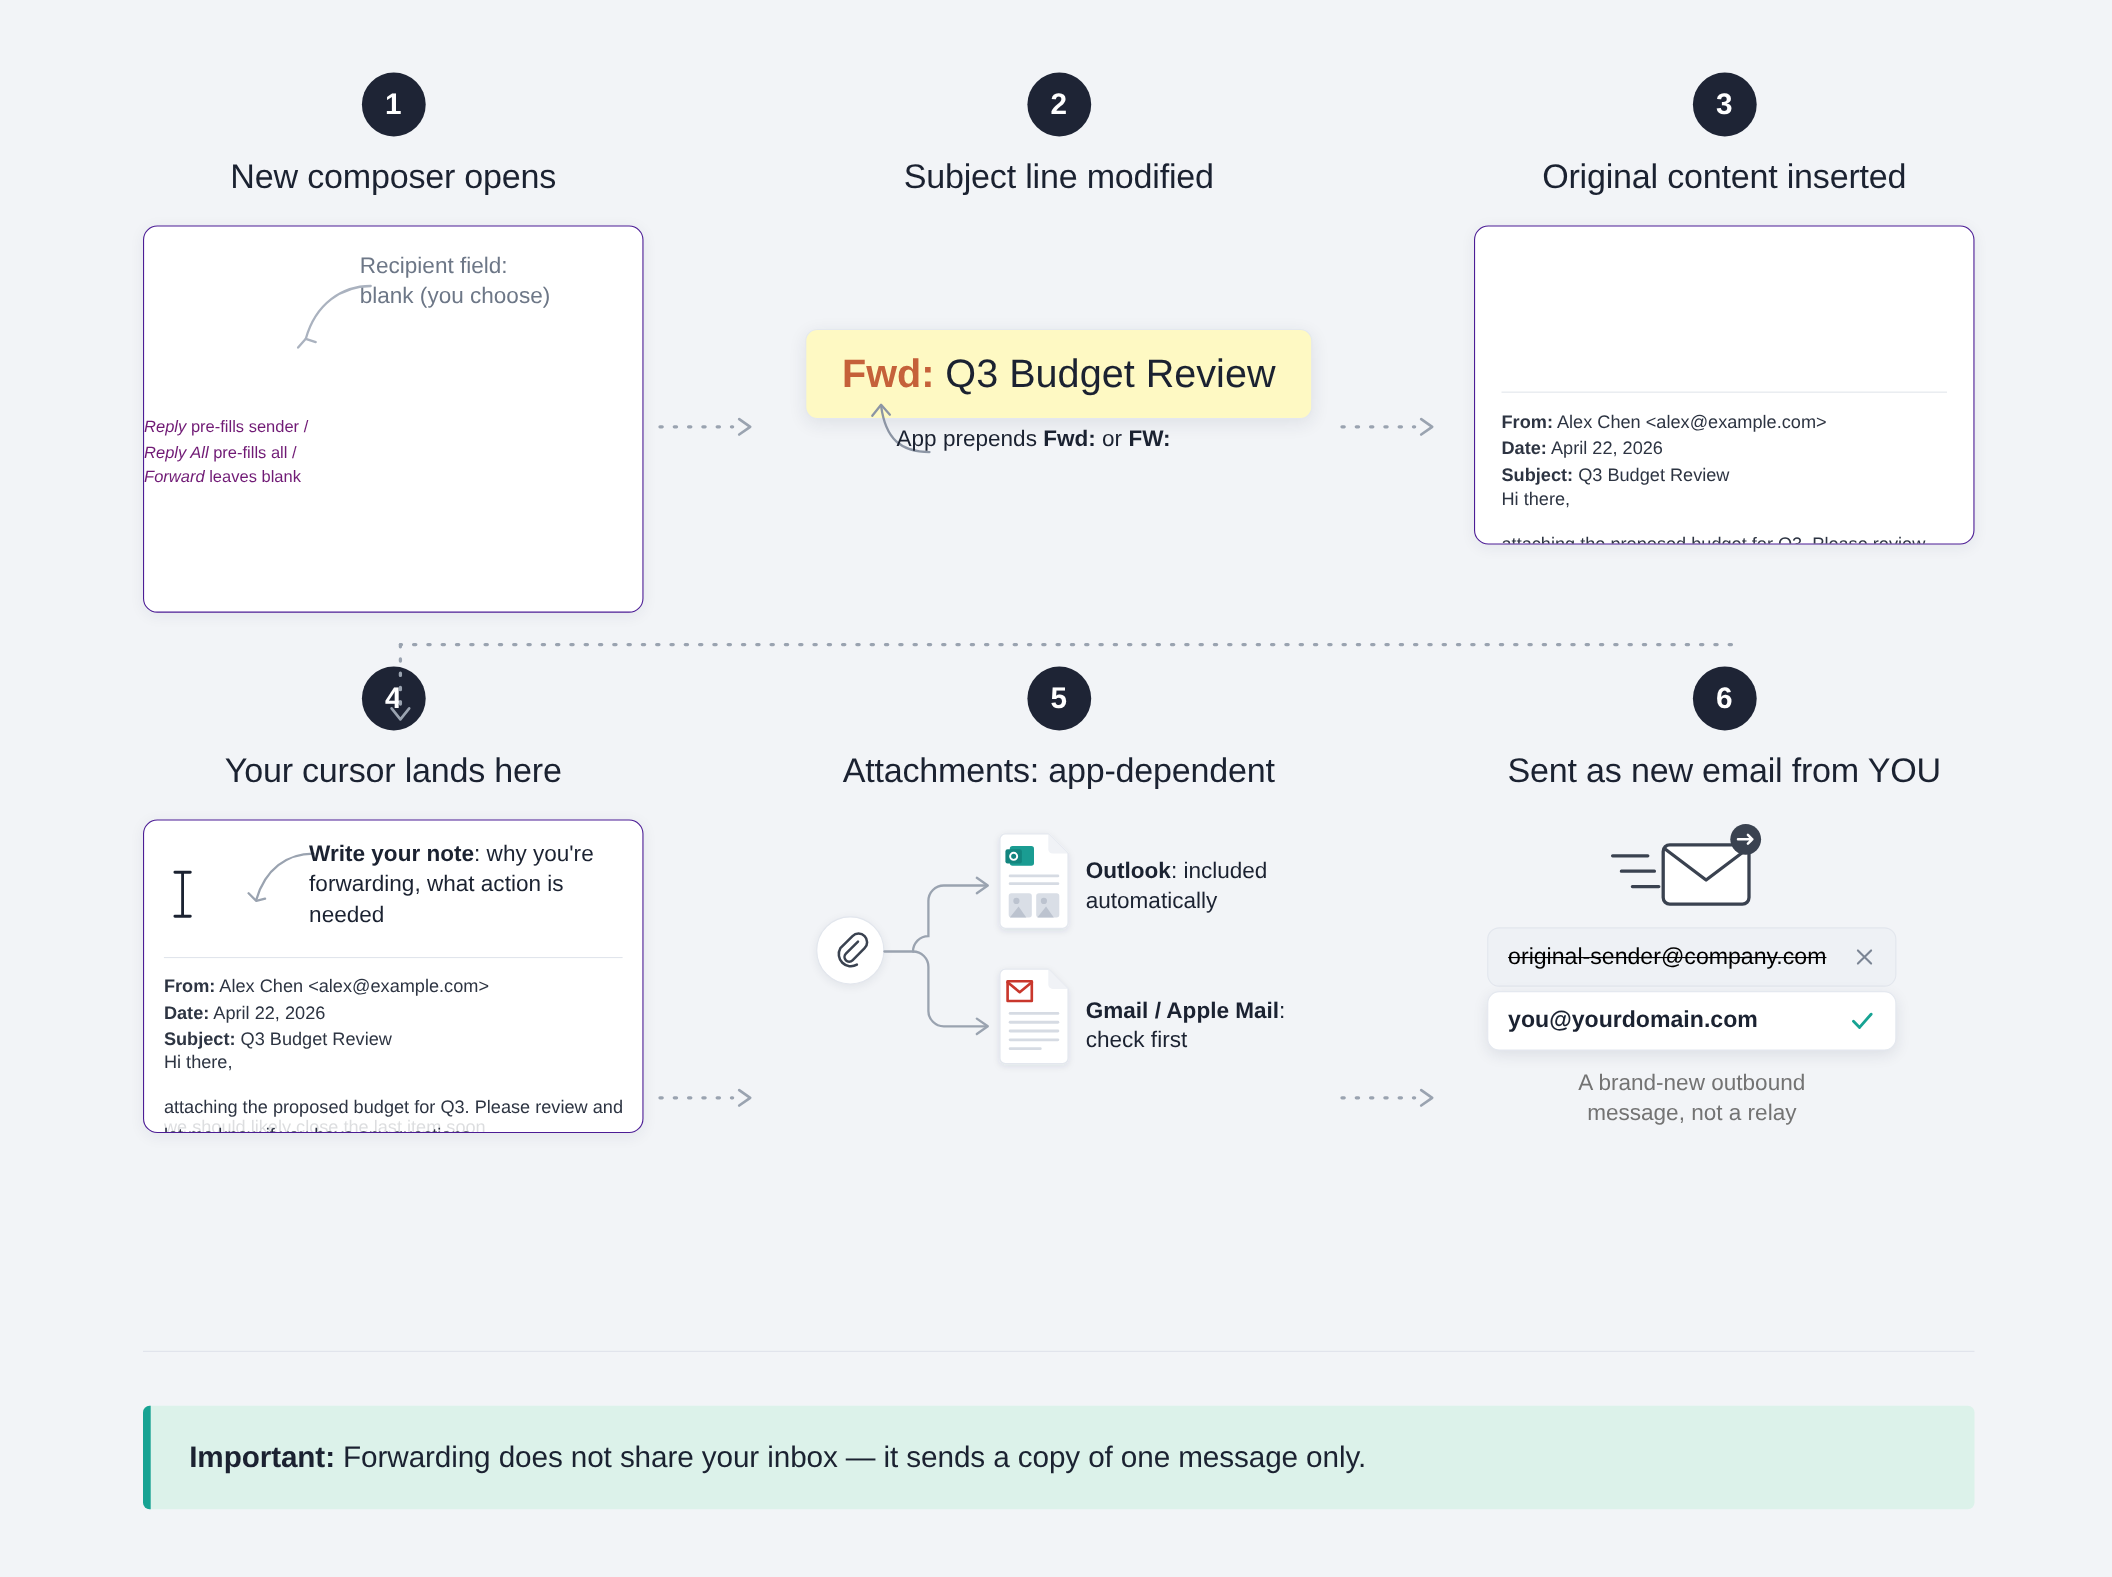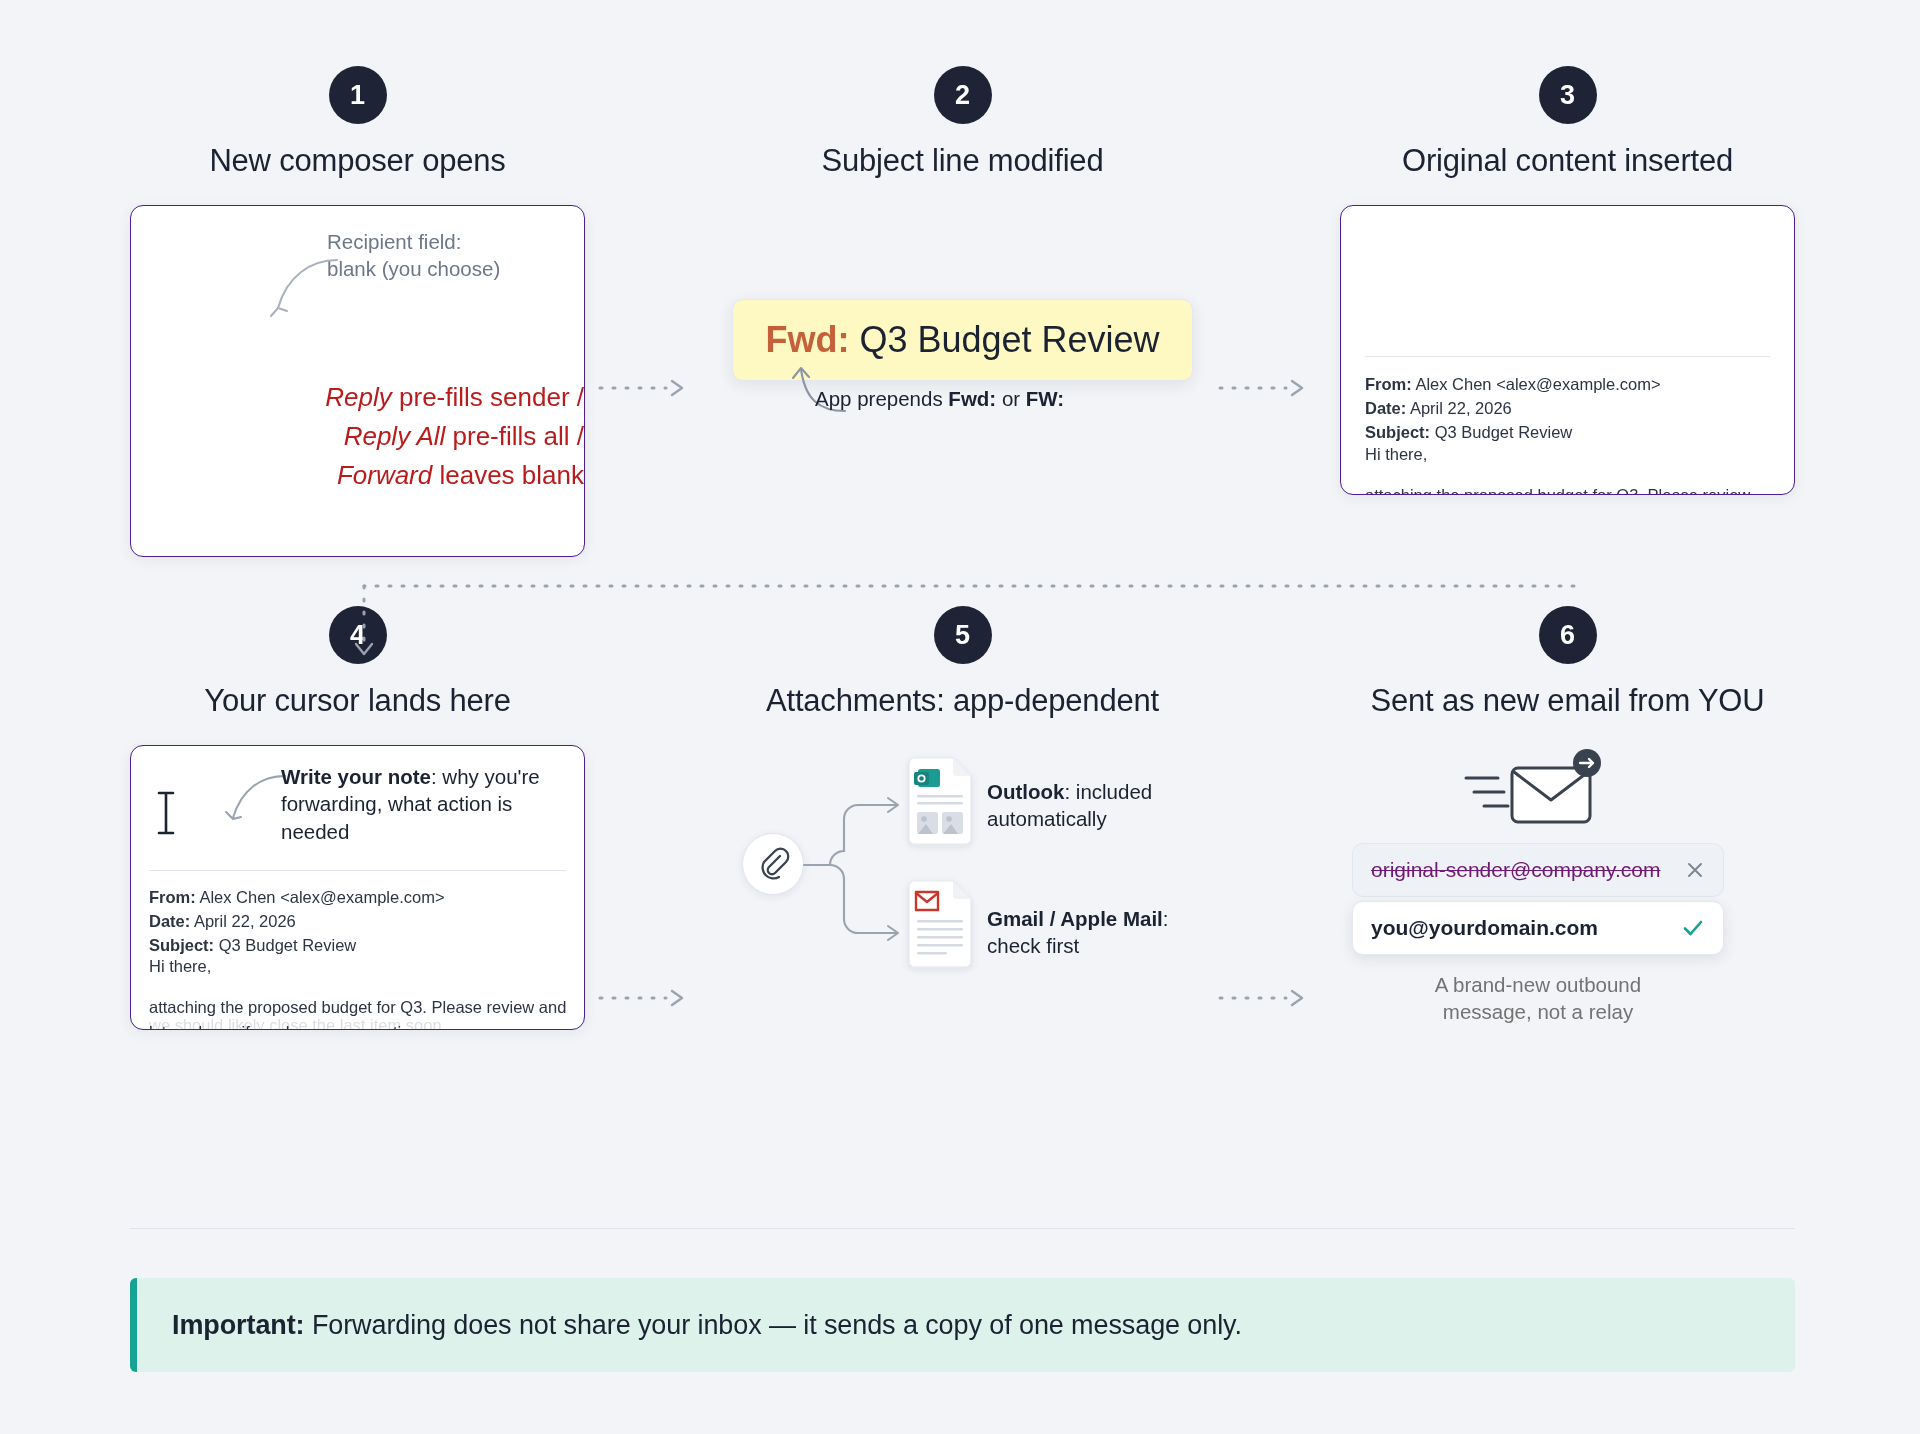--- a/index.html
+++ b/index.html
@@ -61,21 +61,21 @@
     display: flex; align-items: center; padding: 0 14px;
     background: #fff;
   }
   .to-label { font-size: 21px; color: #3b4352; }
   .caret {
     display: inline-block; width: 2px; height: 24px; background: #2b3240;
     margin-left: 11px;
   }
   .reply-note {
     position: absolute; left: 0; right: 0; top: 172px;
-    text-align: right; font-size: 26px; line-height: 1.5; color: #b91c1c;
+    text-align: left; font-size: 15px; line-height: 1.5; color: #701a75;
   }
   .reply-note em { font-style: italic; }
 
   
   .step2-body { display: flex; justify-content: center; position: relative; height: 352px; }
   .subject-pill {
     position: absolute; top: 94px;
     background: #fef9c3; border: 1px solid #e4e8ef; border-radius: 11px;
     box-shadow: 0 4px 16px rgba(30,40,70,.09);
     padding: 19px 32px;
@@ -152,21 +152,21 @@
   .env-wrap { position: absolute; left: 124px; top: 3px; }
   .chip {
     position: absolute; left: 12px; width: 372px; height: 54px;
     border-radius: 11px; display: flex; align-items: center;
     padding: 0 18px; justify-content: space-between;
   }
   .chip-old {
     top: 98px; background: #eef1f5; border: 1px solid #e2e6ed;
   }
   .chip-old .txt {
-    font-size: 21px; color: #701a75; text-decoration: line-through;
+    font-size: 21px; color: #000000; text-decoration: line-through;
     text-decoration-thickness: 1.3px;
     text-align: right;
   }
   .chip-new {
     top: 156px; background: #fff; border: 1px solid #e4e8ef;
     box-shadow: 0 4px 14px rgba(30,40,70,.10);
   }
   .chip-new .txt { font-size: 21px; color: #1b2231; font-weight: bold; }
   .sub6 {
     position: absolute; left: 12px; width: 372px; top: 226px;

